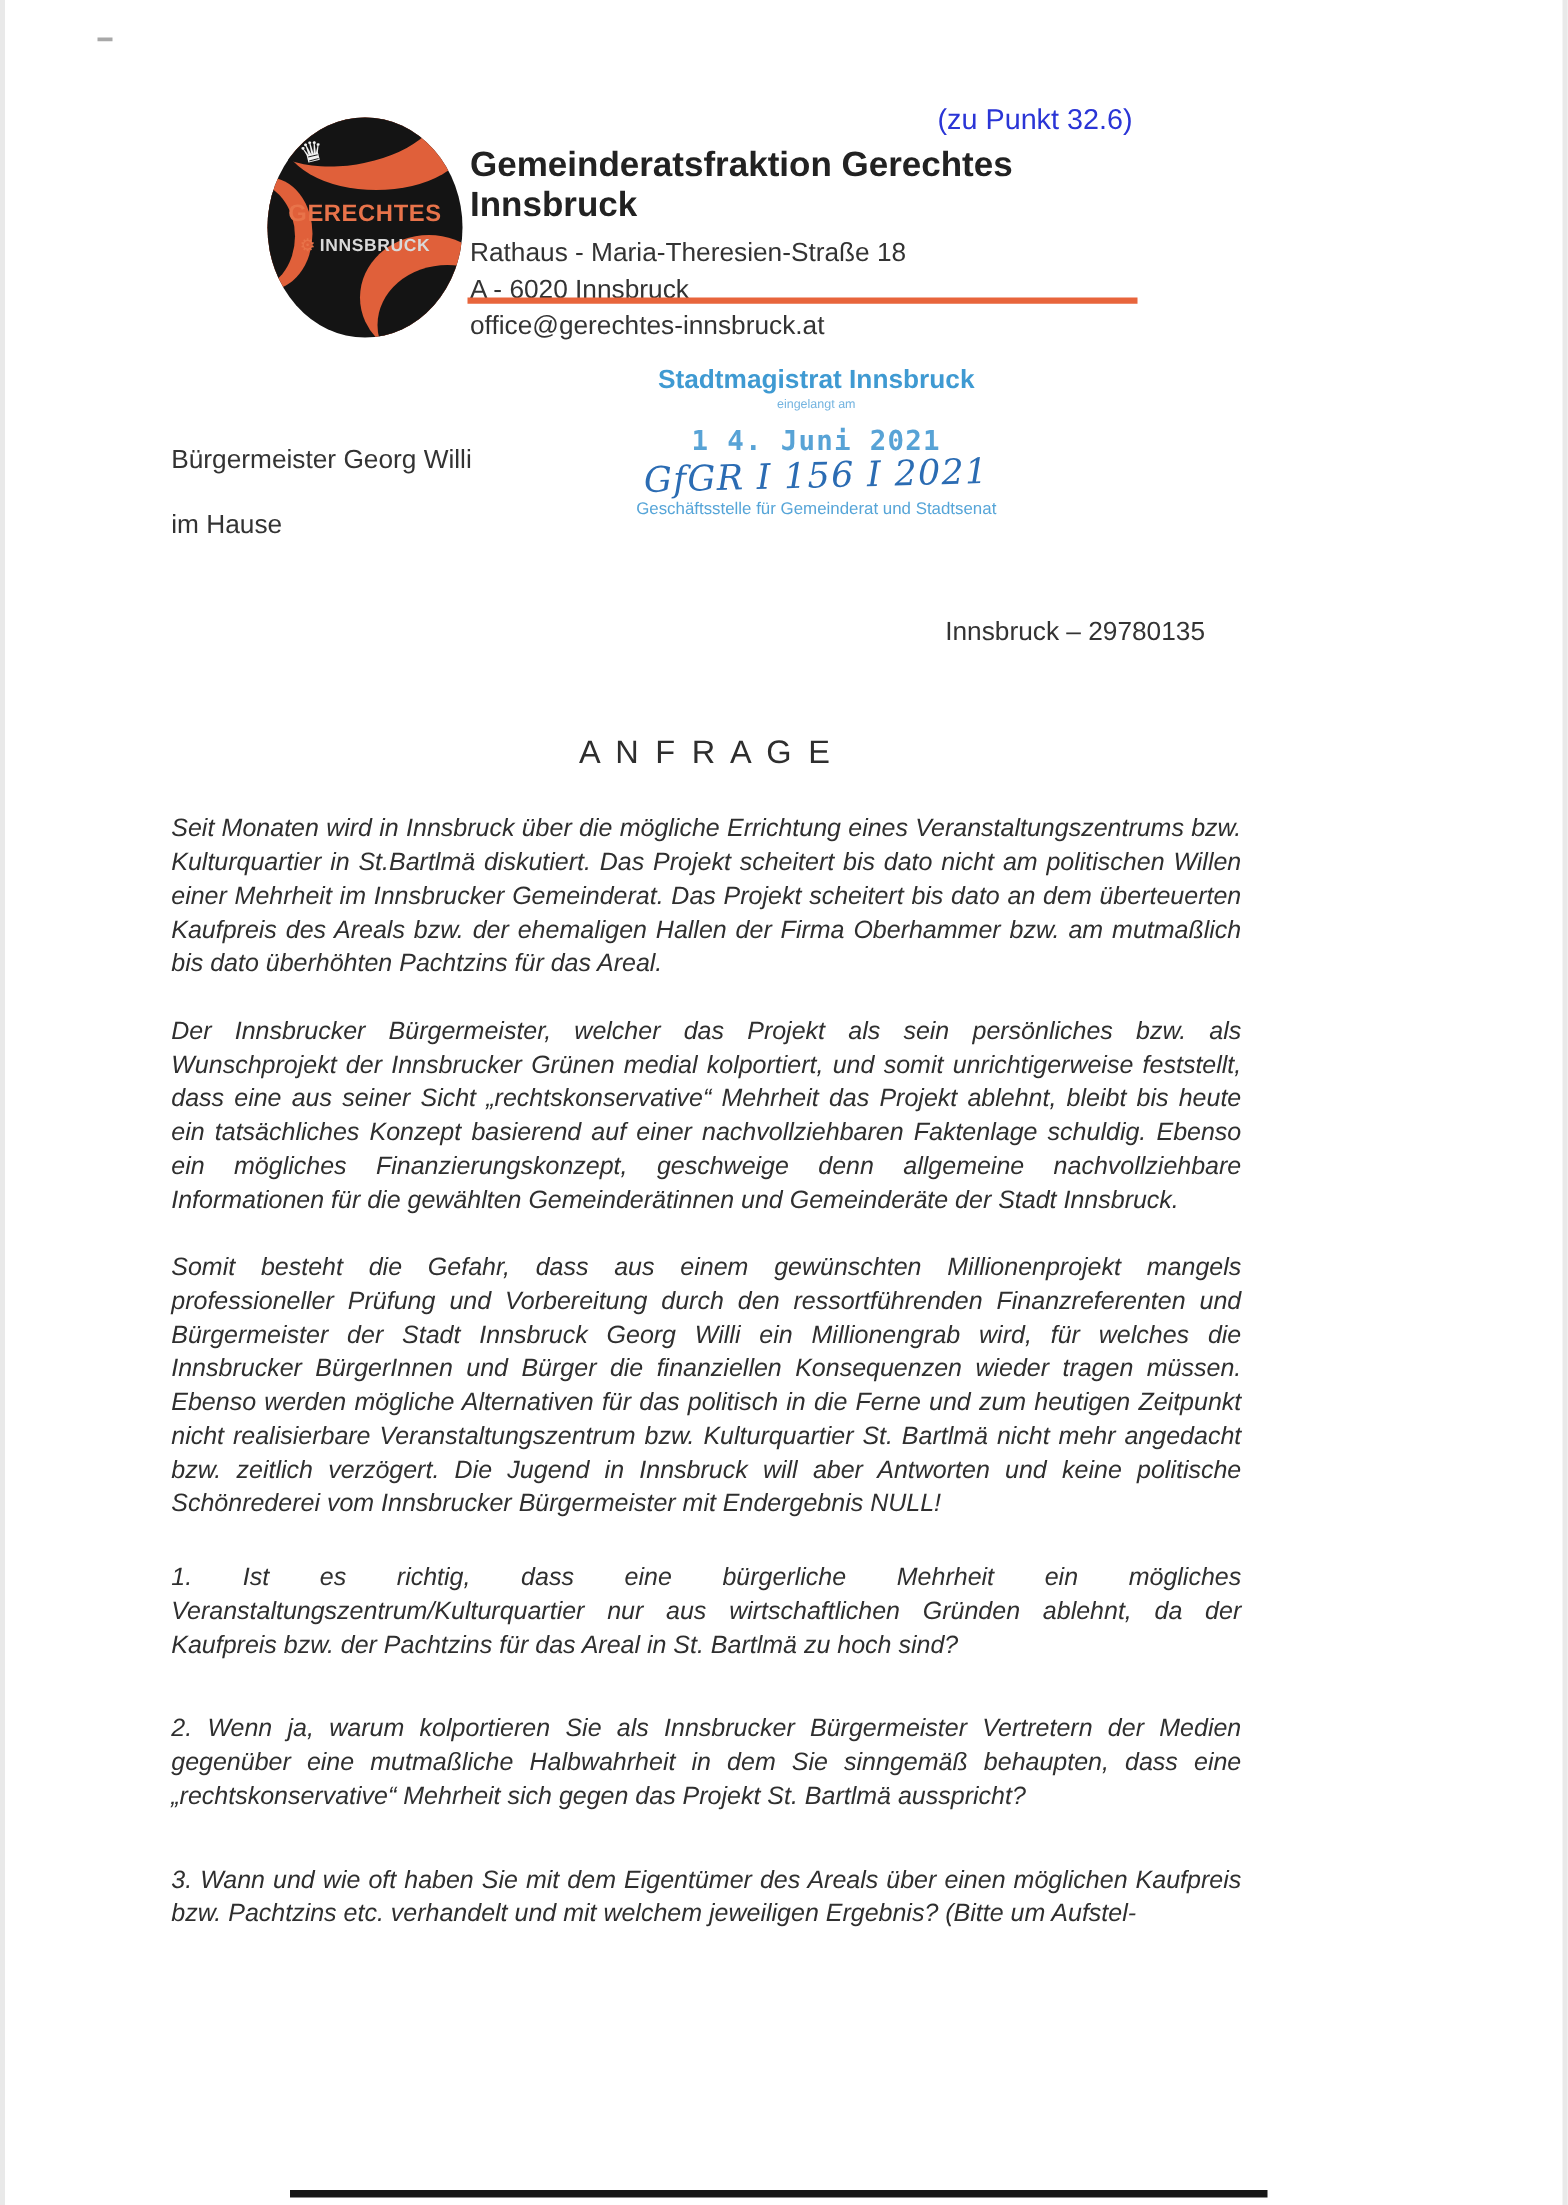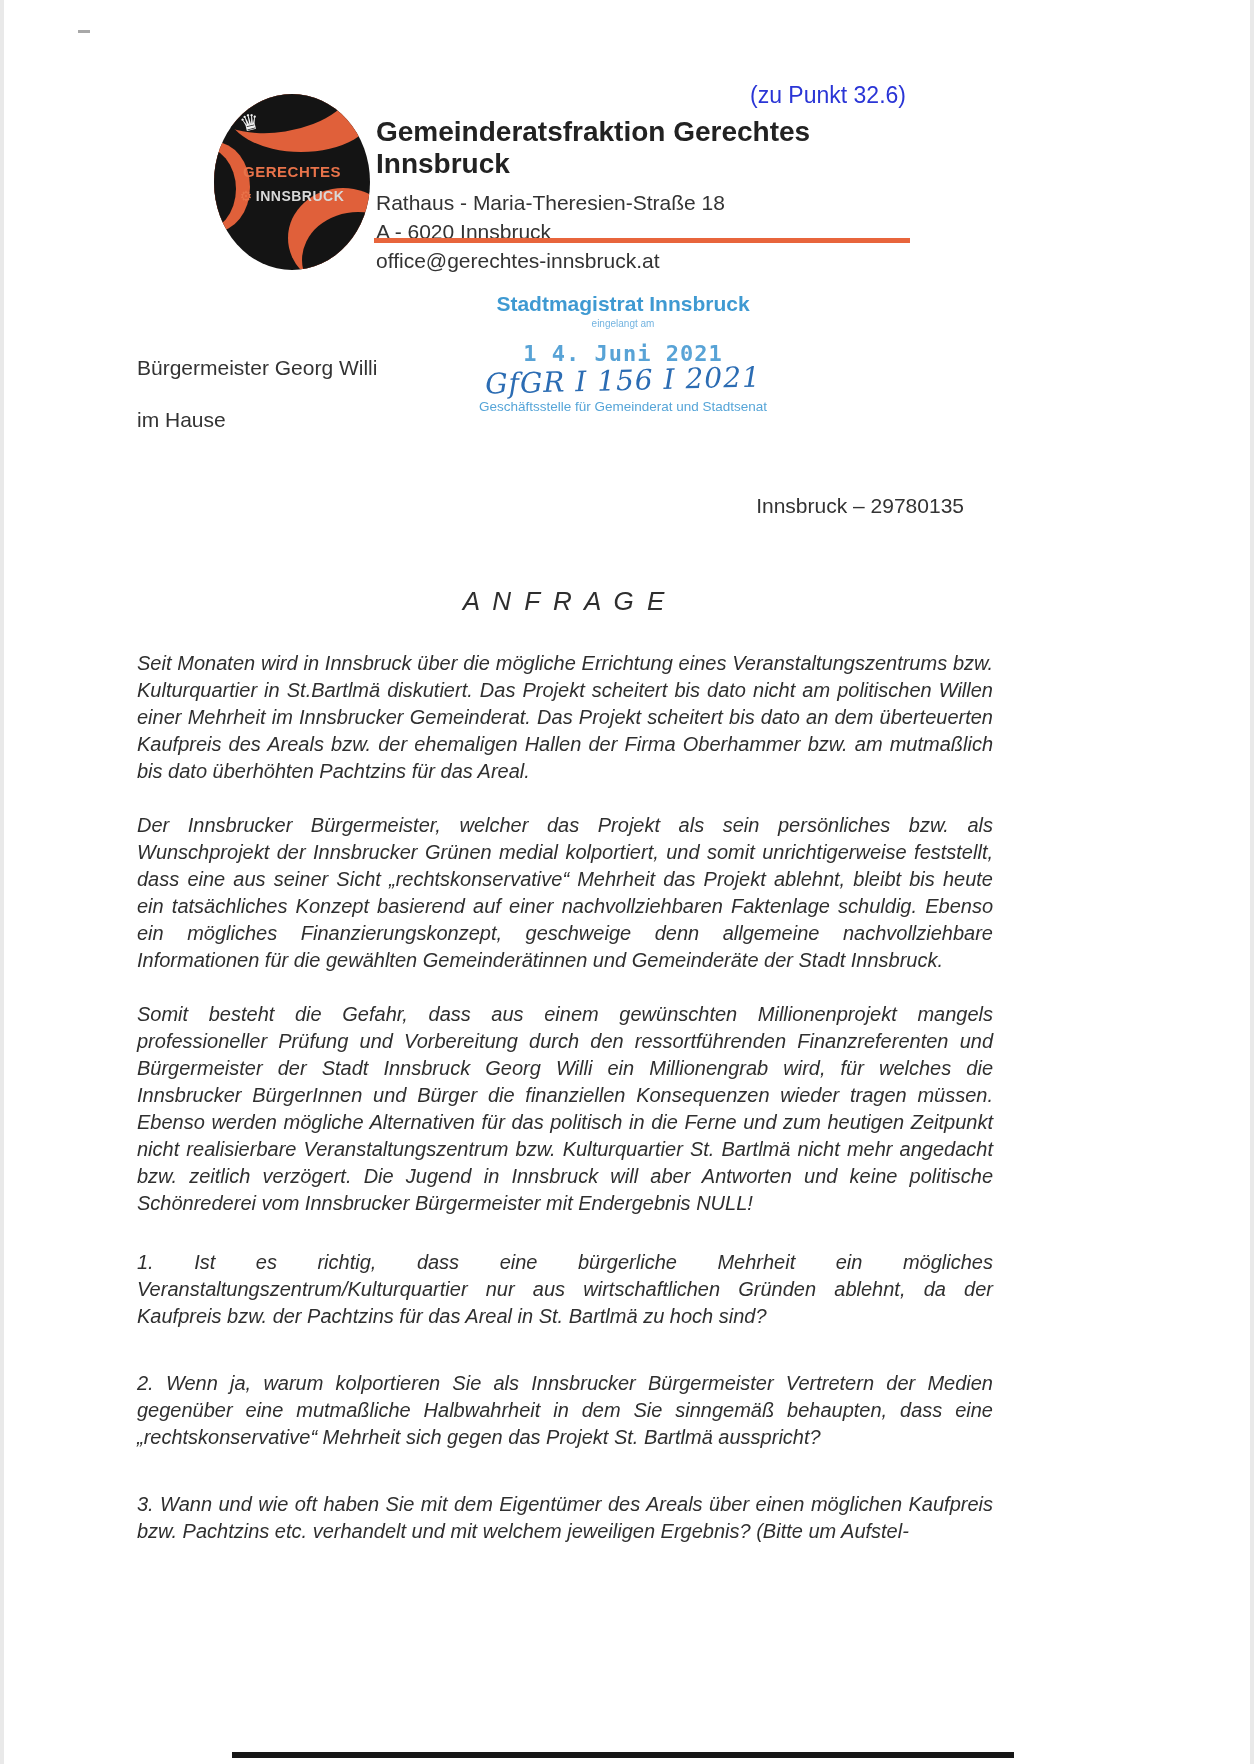--- a/index.html
+++ b/index.html
@@ -34,52 +34,52 @@
   .sw2 { position:absolute; bottom:-18px; right:-28px; width:110px; height:100px; background:#e0603a; border-radius:50%; }
   .sw2m { position:absolute; bottom:-38px; right:-44px; width:112px; height:96px; background:#141414; border-radius:50%; }
   .sw3 { position:absolute; top:48px; left:-34px; width:70px; height:90px; background:#e0603a; border-radius:50%; }
   .sw3m { position:absolute; top:52px; left:-48px; width:70px; height:86px; background:#141414; border-radius:50%; }
   .crown {
     position:absolute; top:16px; left:26px;
     color:#f2f2f2; font-size:22px; transform:rotate(-14deg);
     font-family:"DejaVu Sans", sans-serif;
   }
   .logo-text { position:absolute; top:66px; left:0; width:100%; text-align:center; line-height:24px; }
-  .lg1 { color:#e8734a; font-weight:bold; font-size:15px; letter-spacing:0.5px; }
+  .lg1 { color:#e8734a; font-weight:bold; font-size:19px; letter-spacing:0.5px; }
   .lg2 { color:#d9d9d9; font-weight:bold; font-size:14px; letter-spacing:0.5px; }
   .gear { color:#e8734a; margin-right:3px; font-family:"DejaVu Sans", sans-serif; font-weight:normal; }
 
   
   .header-block { position:absolute; left:372px; top:116px; width:560px; }
   .org-name { font-size:28px; font-weight:bold; color:#222; margin-bottom:8px; }
   .addr { font-size:21px; line-height:29px; color:#333; }
   .header-rule { position:absolute; left:370px; top:238px; width:536px; height:5px; background:#e8653c; }
 
   
-  .stamp { position:absolute; left:451px; top:292px; width:336px; text-align:center; }
+  .stamp { position:absolute; left:481px; top:292px; width:336px; text-align:center; }
   .st1 { color:#3f9ad2; font-size:21px; font-weight:bold; }
   .st2 { color:#74b4e0; font-size:10px; margin-top:2px; }
   .st-date {
     color:#58a3d6; font-size:22px; font-weight:bold; margin-top:12px;
     font-family:"DejaVu Sans Mono", monospace; letter-spacing:1px;
   }
   .st-hand {
     color:#2b6cb3; font-size:28px; font-style:italic;
     font-family:"DejaVu Serif", serif; letter-spacing:1px;
     transform:rotate(-1.5deg); margin-top:-2px;
   }
   .st3 { color:#56a5d8; font-size:13.5px; margin-top:2px; }
 
   
   .recipient { position:absolute; left:133px; top:356px; font-size:21px; color:#333; }
   .recipient .im-hause { margin-top:28px; }
   .dateline { position:absolute; top:494px; right:286px; font-size:21px; color:#333; }
   .doc-title {
     position:absolute; top:586px; left:133px; width:856px;
-    text-align:center; font-style:italic; font-size:26px;
+    text-align:center; font-size:26px;
     letter-spacing:3px; color:#2e2e2e;
   }
 
   
   .body {
     position:absolute; left:133px; top:650px; width:856px;
     font-size:20px; line-height:27px; text-align:justify; color:#2f2f2f;
   }
   .body p { margin:0 0 27px 0;font-style:italic; }
   .questions { margin-top:32px; }

